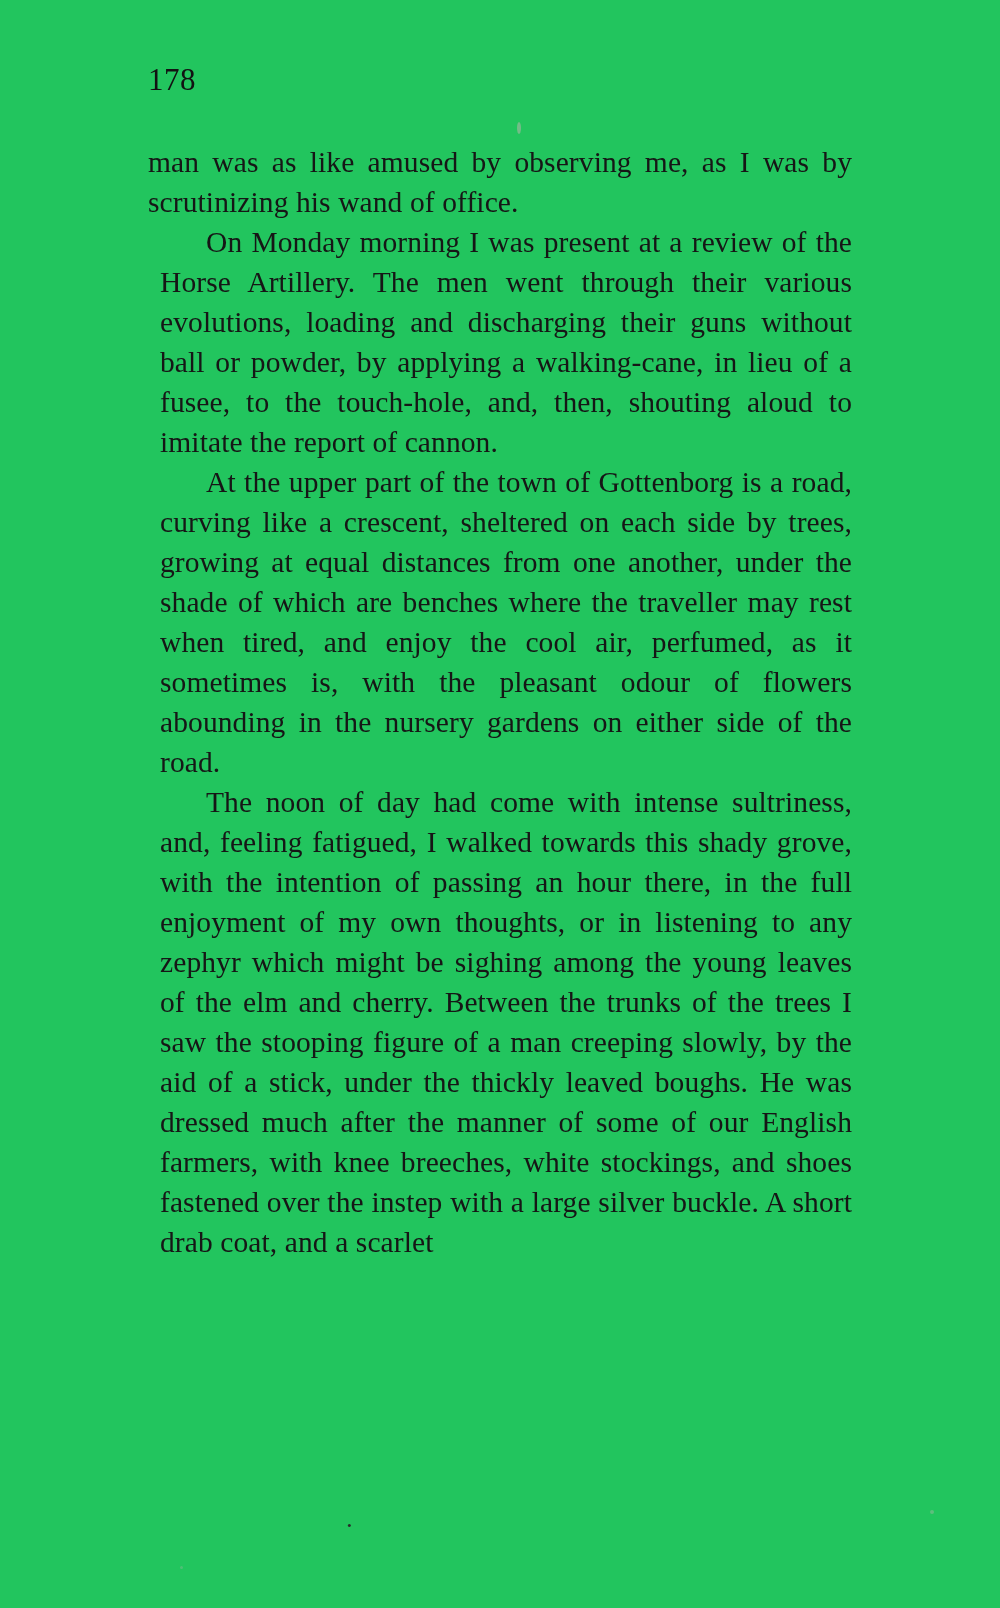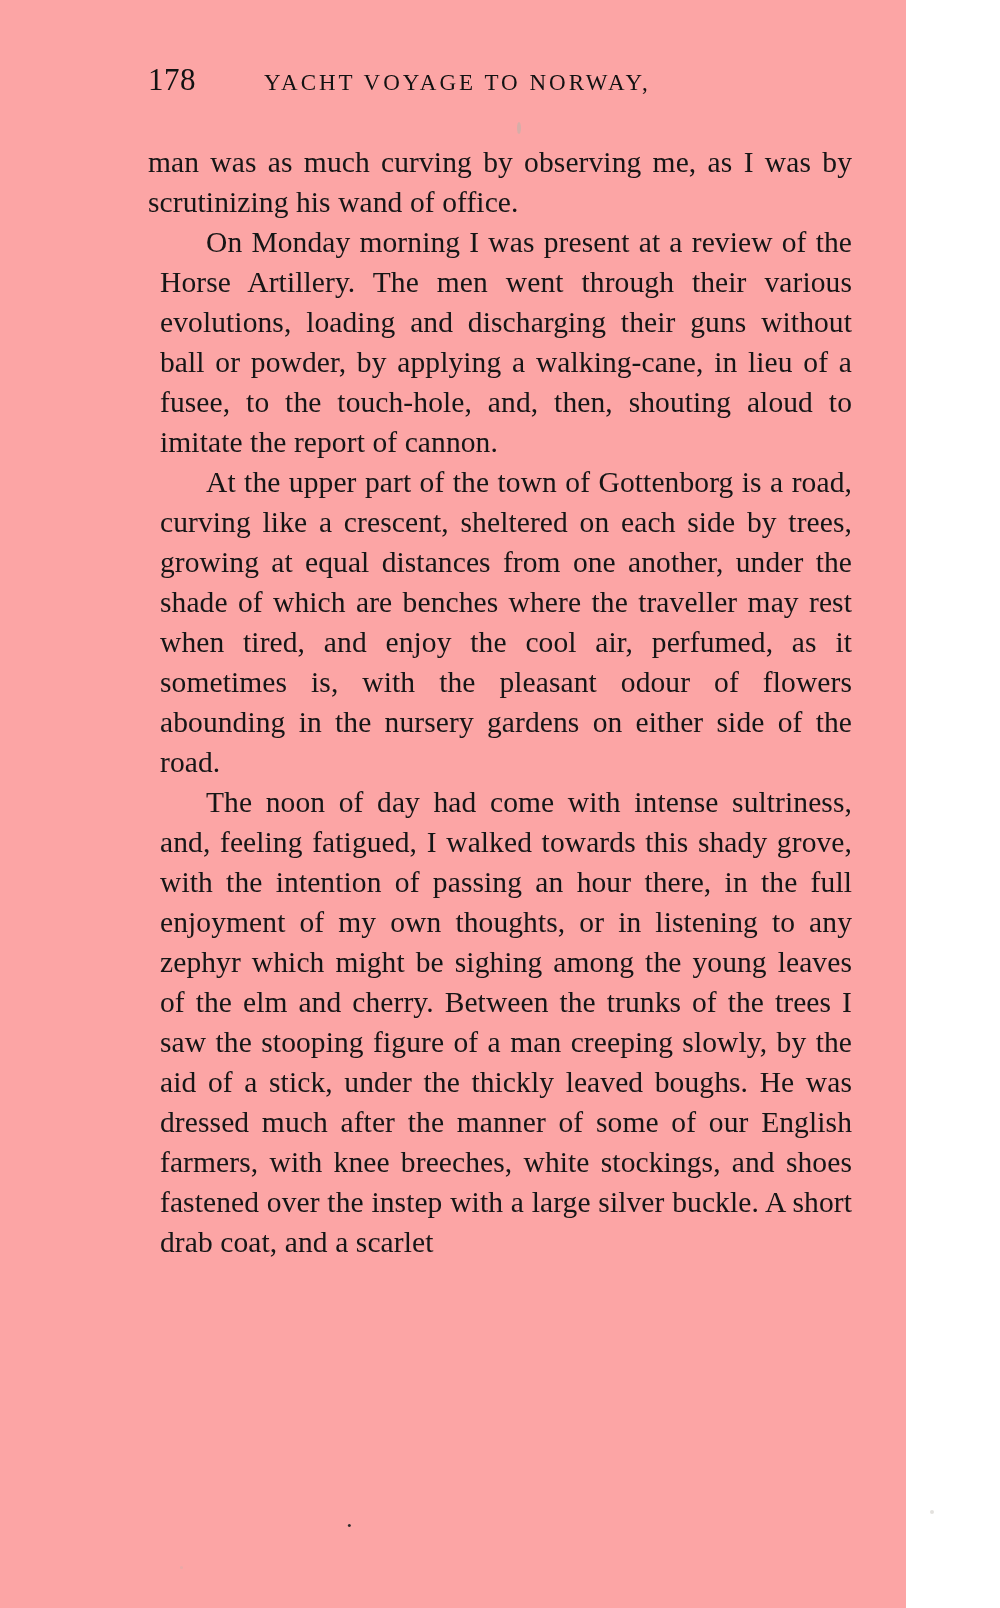--- a/index.html
+++ b/index.html
@@ -9,23 +9,23 @@
   }
   body {
     width: 1000px;
     height: 1608px;
     overflow: hidden;
     font-family: "Liberation Serif", serif;
     color: #1a1a1a;
   }
   .page {
     position: relative;
-    width: 906px;
+    width: 1000px;
     height: 1608px;
-    background: #fca5a5;
+    background: #22c55e;
   }
   .page-inner {
     position: absolute;
     left: 148px;
     top: 62px;
     width: 704px;
   }
   .running-head {
     display: flex;
     align-items: baseline;
@@ -85,25 +85,24 @@
 <div class="page">
 
   <div class="speck s1"></div>
   <div class="speck s2"></div>
   <div class="speck s3"></div>
 
   <div class="page-inner">
 
     <div class="running-head">
       <div class="folio">178</div>
-      <div class="head-title">YACHT VOYAGE TO NORWAY,</div>
     </div>
 
     <div class="body-text">
-      <p>man was as much curving by observing me, as I was by scrutinizing his wand of office.</p>
+      <p>man was as like amused by observing me, as I was by scrutinizing his wand of office.</p>
       <p class="indent">On Monday morning I was present at a review of the Horse Artillery.  The men went through their various evolutions, loading and discharging their guns without ball or powder, by applying a walking-cane, in lieu of a fusee, to the touch-hole, and, then, shouting aloud to imitate the report of cannon.</p>
       <p class="indent">At the upper part of the town of Gottenborg is a road, curving like a crescent, sheltered on each side by trees, growing at equal distances from one another, under the shade of which are benches where the traveller may rest when tired, and enjoy the cool air, perfumed, as it sometimes is, with the pleasant odour of flowers abounding in the nursery gardens on either side of the road.</p>
       <p class="indent">The noon of day had come with intense sultriness, and, feeling fatigued, I walked towards this shady grove, with the intention of passing an hour there, in the full enjoyment of my own thoughts, or in listening to any zephyr which might be sighing among the young leaves of the elm and cherry.  Between the trunks of the trees I saw the stooping figure of a man creeping slowly, by the aid of a stick, under the thickly leaved boughs.  He was dressed much after the manner of some of our English farmers, with knee breeches, white stockings, and shoes fastened over the instep with a large silver buckle.  A short drab coat, and a scarlet</p>
     </div>
 
   </div>
 
   <div class="catch-dot">·</div>
 
 </div>

